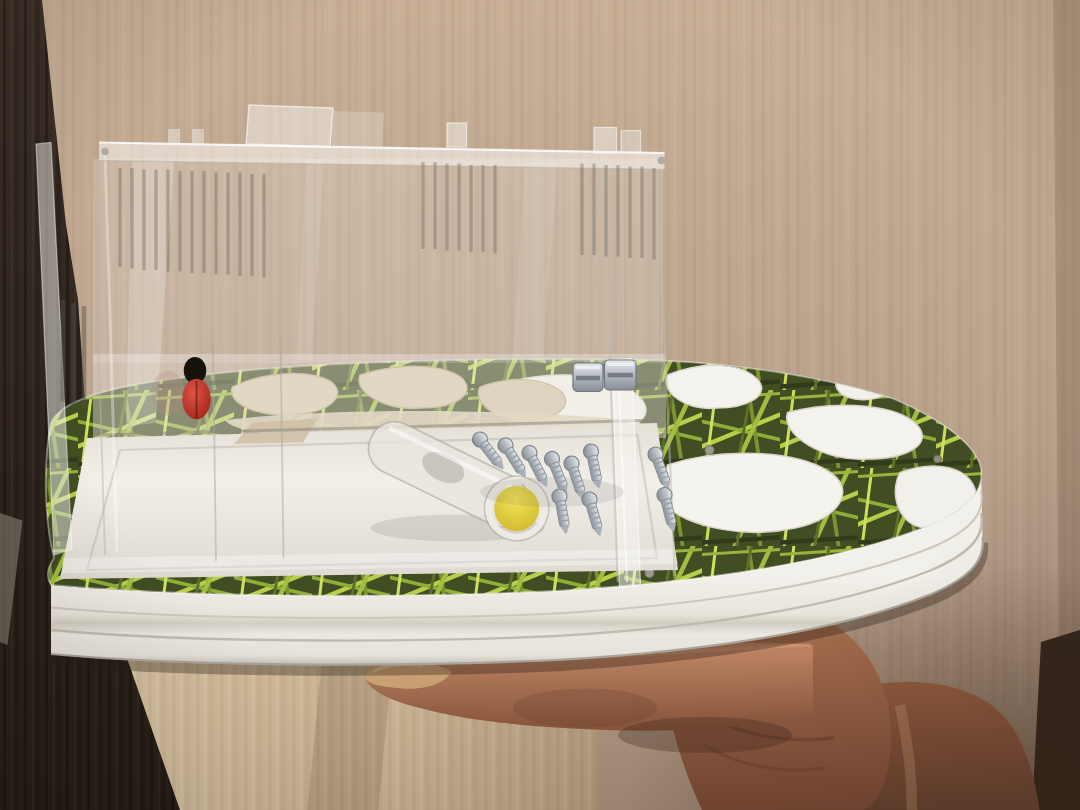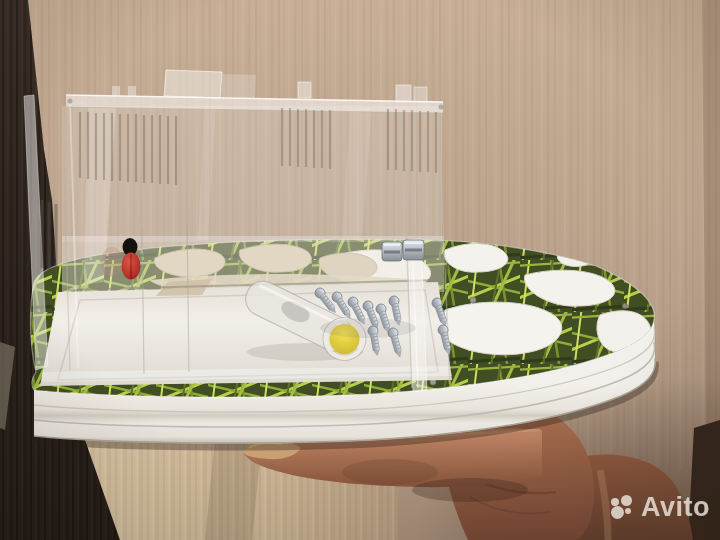--- a/index.html
+++ b/index.html
@@ -267,22 +267,13 @@
     <use href="#screwShape" transform="translate(394,301) rotate(78)"></use>
     <use href="#screwShape" transform="translate(373,331) rotate(80)"></use>
     <use href="#screwShape" transform="translate(393,333) rotate(74)"></use>
     <use href="#screwShape" transform="translate(437,303) rotate(70)"></use>
     <use href="#screwShape" transform="translate(443,330) rotate(76)"></use>
   </g>
 
   <rect width="720" height="540" fill="url(#vig)"></rect>
 </svg>
 
-<div class="wm">
-  <div class="wm-logo">
-    <span class="dot dot-tl"></span>
-    <span class="dot dot-bl"></span>
-    <span class="dot dot-tr"></span>
-    <span class="dot dot-br"></span>
-  </div>
-  <span class="wm-text">Avito</span>
 </div>
-</div>
 
 </body></html>

